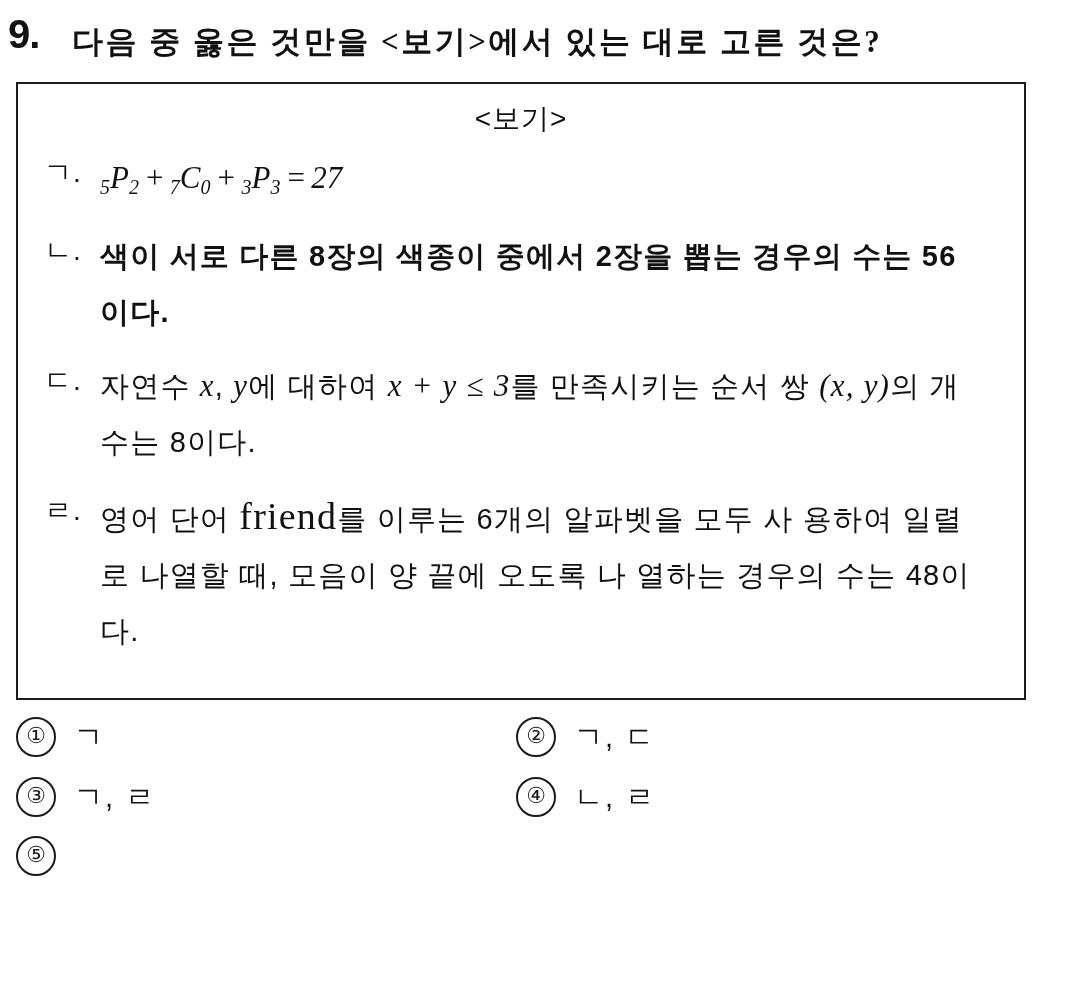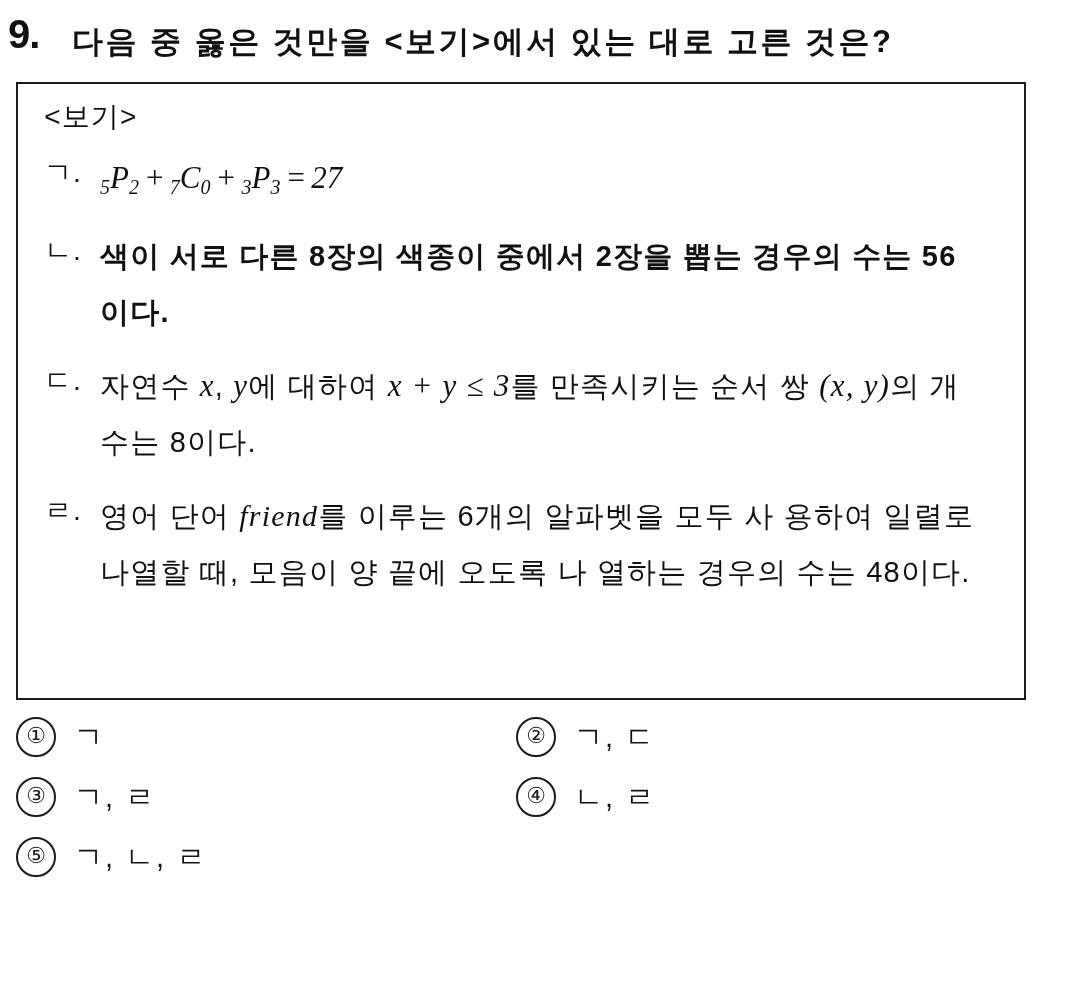--- a/index.html
+++ b/index.html
@@ -31,41 +31,41 @@
   .q-number {
     font-family: "Liberation Sans", sans-serif;
     font-weight: bold;
     font-size: 40px;
     line-height: 44px;
     width: 64px;
     flex: 0 0 64px;
     letter-spacing: -1px;
   }
   .q-text {
-    font-family: Liberation Sans, sans-serif;
+    font-family: Liberation Serif, serif;
     font-weight: bold;
     font-size: 31px;
     line-height: 52px;
     letter-spacing: 2.5px;
     padding-top: 4px;
     max-width: 940px;
   }
 
   
   .box {
     position: relative;
     margin: 14px 14px 0 8px;
     border: 2px solid #1b1b1b;
     box-sizing: border-box;
     height: 618px;
     padding: 18px 26px 0 26px;
   }
   .box-title {
-    text-align: left;
-    font-family: Liberation Mono, monospace;
+    text-align: center;
+    font-family: Liberation Sans, sans-serif;
     font-size: 28px;
     line-height: 34px;
     letter-spacing: 1px;
     margin-bottom: 14px;
   }
   .item {
     display: flex;
     align-items: flex-start;
     margin-bottom: 18px;
   }
@@ -92,22 +92,21 @@
     letter-spacing: 0;
     font-style: italic;
   }
   .mvar {
     font-family: "Liberation Serif", serif;
     font-style: italic;
     font-size: 31px;
   }
   .mword {
     font-family: "Liberation Serif", serif;
-    font-style: italic;
-    font-size: 30px;
+    font-size: 38px;
     text-align: center;
   }
   .op { padding: 0 5px; }
 
   
   .choices {
     margin: 16px 0 0 8px;
     width: 1000px;
   }
   .choice-row {
@@ -199,18 +198,17 @@
         <span class="choice-text">ㄱ, ㄹ</span>
       </div>
       <div class="choice">
         <span class="circ">④</span>
         <span class="choice-text">ㄴ, ㄹ</span>
       </div>
     </div>
     <div class="choice-row">
       <div class="choice">
         <span class="circ">⑤</span>
-        <span class="choice-text">ㄱ, ㄴ, ㄹ</span>
       </div>
     </div>
   </div>
 
 </div>
 
 </body></html>

